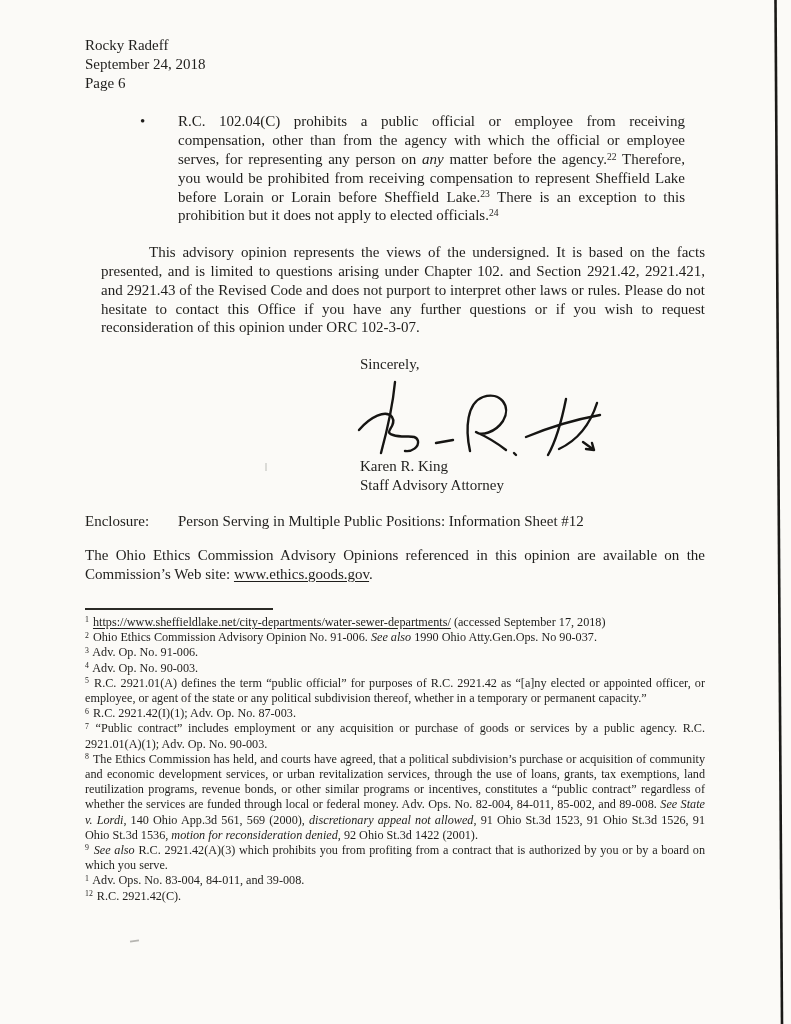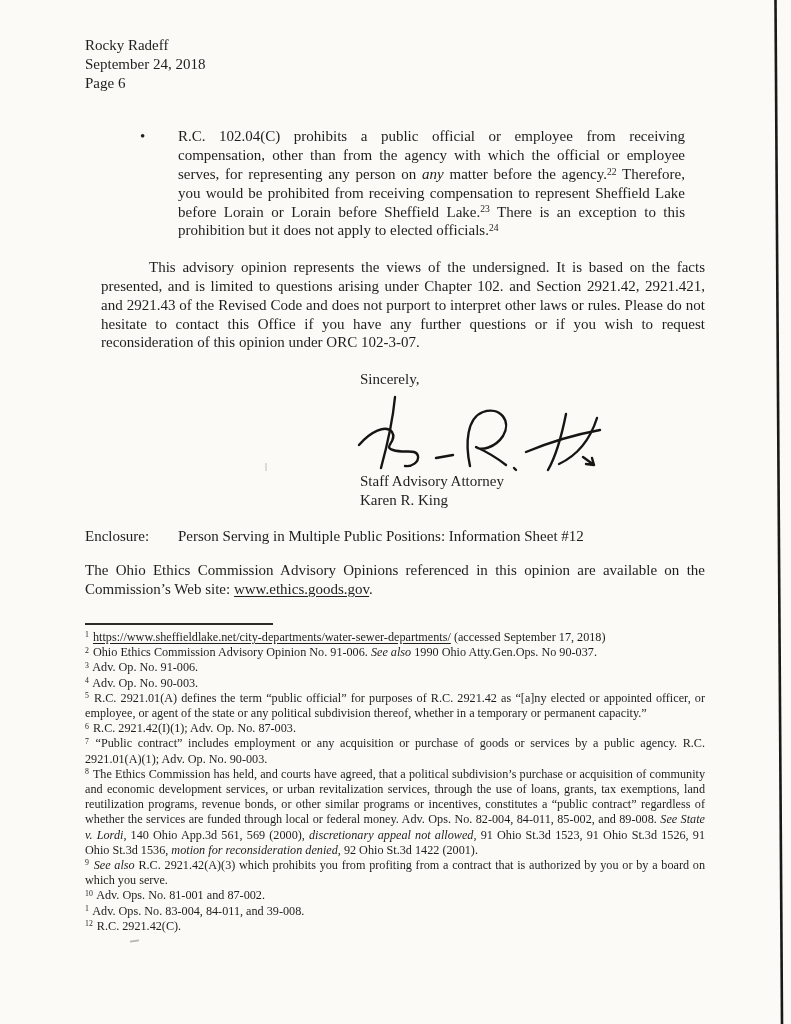--- a/index.html
+++ b/index.html
@@ -21,21 +21,21 @@
   .artifact-svg {
     position:absolute; top:0; left:0; width:791px; height:1024px;
     pointer-events:none; z-index:5;
   }
   .artifact-line { stroke:var(--artifact-line,#1a1917); }
 
   .speck { position:absolute; background:rgba(70,68,64,.38); }
   .speck-1 { left:130px; top:940px; width:9px; height:2px; transform:rotate(-8deg); }
   .speck-2 { left:265px; top:463px; width:2px; height:8px; opacity:.45; }
 
-  .letter-header { margin-bottom:35px; }
+  .letter-header { margin-bottom:20px; }
 
   .bullet-row { display:flex; margin:0 20px 18px 55px; }
   .bullet-marker { flex:0 0 38px; }
   .bullet-text { flex:1; text-align:justify; }
 
   .body-par { text-align:justify; }
   .closing-par { text-indent:48px; margin-bottom:18px;margin-left:16px; }
 
   .sig-block { margin-left:275px; }
   .sig-svg { display:block; margin:5px 0 0 -6px; }
@@ -89,40 +89,39 @@
       <path d="M41 3 C39 24 33 52 27 74"></path>
       <path d="M5 51 C16 38 32 30 38 38 C44 47 28 53 39 56 C51 60 62 54 64 62 C65 68 58 73 51 72"></path>
       <path d="M82 64 L99 61"></path>
       <path d="M116 72 C111 49 113 24 129 18 C146 12 158 27 149 42 C141 54 127 57 122 53 C131 57 143 64 152 71"></path>
       <path d="M160 74 l2 2"></path>
       <path d="M172 58 C196 48 224 40 246 36"></path>
       <path d="M212 20 C208 40 202 62 194 76"></path>
       <path d="M243 24 C236 46 222 62 205 70"></path>
       <path d="M229 63 L240 71 M240 71 l-2 -7 M240 71 l-8 -1"></path>
     </svg>
+    <div>Karen R. King</div>
     <div>Staff Advisory Attorney</div>
-    <div>Karen R. King</div>
   </div>
 
   <div class="enclosure">
     <span class="enclosure-label">Enclosure:</span><span>Person Serving in Multiple Public Positions:  Information Sheet #12</span>
   </div>
 
   <p class="body-par avail-par"><span>The Ohio Ethics Commission Advisory Opinions referenced in this opinion are available on the Commission’s Web site: </span><span class="u">www.ethics.goods.gov</span><span>.</span></p>
 
   <div class="fn-sep"></div>
 
   <section class="footnotes">
       <div class="footnote"><sup class="s fn-num">1</sup> <span class="u">https://www.sheffieldlake.net/city-departments/water-sewer-departments/</span><span> (accessed September 17, 2018)</span></div>
       <div class="footnote"><sup class="s fn-num">2</sup> <span>Ohio Ethics Commission Advisory Opinion No. 91-006.  </span><span class="i">See also</span><span> 1990 Ohio Atty.Gen.Ops. No 90-037.</span></div>
       <div class="footnote"><sup class="s fn-num">3</sup> <span>Adv. Op. No. 91-006.</span></div>
       <div class="footnote"><sup class="s fn-num">4</sup> <span>Adv. Op. No. 90-003.</span></div>
       <div class="footnote"><sup class="s fn-num">5</sup> <span>R.C. 2921.01(A) defines the term “public official” for purposes of R.C. 2921.42 as “[a]ny elected or appointed officer, or employee, or agent of the state or any political subdivision thereof, whether in a temporary or permanent capacity.”</span></div>
       <div class="footnote"><sup class="s fn-num">6</sup> <span>R.C. 2921.42(I)(1); Adv. Op. No. 87-003.</span></div>
       <div class="footnote"><sup class="s fn-num">7</sup> <span>“Public contract” includes employment or any acquisition or purchase of goods or services by a public agency.  R.C. 2921.01(A)(1); Adv. Op. No. 90-003.</span></div>
       <div class="footnote"><sup class="s fn-num">8</sup> <span>The Ethics Commission has held, and courts have agreed, that a political subdivision’s purchase or acquisition of community and economic development services, or urban revitalization services, through the use of loans, grants, tax exemptions, land reutilization programs, revenue bonds, or other similar programs or incentives, constitutes a “public contract” regardless of whether the services are funded through local or federal money.  Adv. Ops. No. 82-004, 84-011, 85-002, and 89-008.  </span><span class="i">See State v. Lordi</span><span>, 140 Ohio App.3d 561, 569 (2000), </span><span class="i">discretionary appeal not allowed</span><span>, 91 Ohio St.3d 1523, 91 Ohio St.3d 1526, 91 Ohio St.3d 1536, </span><span class="i">motion for reconsideration denied</span><span>, 92 Ohio St.3d 1422 (2001).</span></div>
       <div class="footnote"><sup class="s fn-num">9</sup> <span class="i">See also</span><span> R.C. 2921.42(A)(3) which prohibits you from profiting from a contract that is authorized by you or by a board on which you serve.</span></div>
-      <div class="footnote"><sup class="s fn-num">10</sup> <span>Adv. Ops. No. 81-001 and 87-002.</span></div>
       <div class="footnote"><sup class="s fn-num">1</sup> <span>Adv. Ops. No. 83-004, 84-011, and 39-008.</span></div>
       <div class="footnote"><sup class="s fn-num">12</sup> <span>R.C. 2921.42(C).</span></div>
     </section>
 
 </div>
 
 </body></html>

